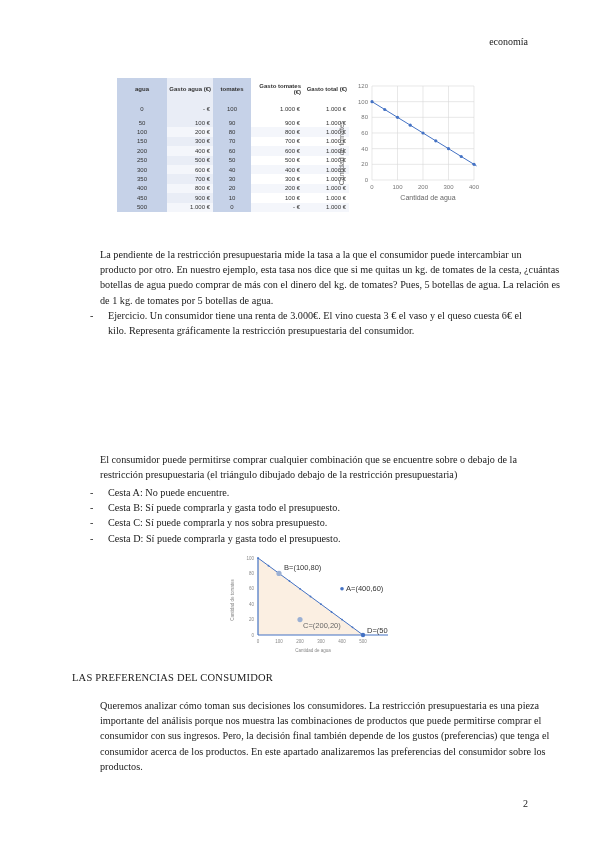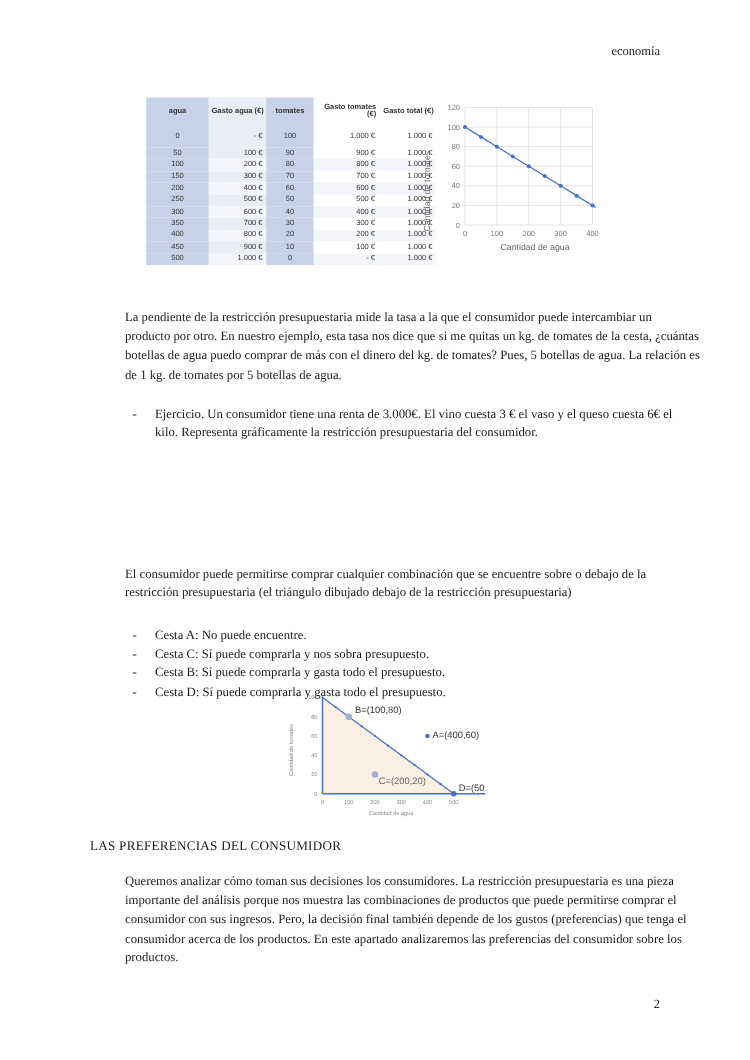--- a/index.html
+++ b/index.html
@@ -12,21 +12,21 @@
   table.bt .c0{width:44px;text-align:center;background:#c6d2e8;}
   table.bt .c1{width:40px;text-align:right;background:#e9edf6;}
   table.bt .c2{width:32px;text-align:center;background:#c6d2e8;}
   table.bt .c3{width:46px;text-align:right;background:#fff;}
   table.bt .c4{width:40px;text-align:right;background:#fff;}
   table.bt tr.alt .c1,table.bt tr.alt .c3,table.bt tr.alt .c4{background:#f4f6fb;}
   table.bt tr.first td{height:18px;}
   .chart1{position:absolute;left:336px;top:78px;}
   .chart2{position:absolute;left:228px;top:550px;}
   p.body{position:absolute;left:88px;width:460px;margin:12px;font-size:10.2px;line-height:15.2px;}
-  ul.dash{position:absolute;left:90px;width:440px;margin:16px;padding:0;list-style:none;font-size:10.2px;line-height:15.2px;}
+  ul.dash{position:absolute;left:90px;width:440px;margin:0;padding:0;list-style:none;font-size:10.2px;line-height:15.2px;}
   ul.dash li{position:relative;padding-left:18px;}
   ul.dash li::before{content:"-";position:absolute;left:0;}
   .h2{position:absolute;left:72px;top:672px;font-size:10.5px;letter-spacing:.2px;}
 </style>
 </head>
 <body>
 
 <div class="hdr">economía</div>
 
 <table class="bt">
@@ -166,22 +166,22 @@
 <p class="body" style="top:235px">La pendiente de la restricción presupuestaria mide la tasa a la que el consumidor puede intercambiar un producto por otro. En nuestro ejemplo, esta tasa nos dice que si me quitas un kg. de tomates de la cesta, ¿cuántas botellas de agua puedo comprar de más con el dinero del kg. de tomates? Pues, 5 botellas de agua. La relación es de 1 kg. de tomates por 5 botellas de agua.</p>
 
 <ul class="dash" style="top:308px">
   <li>Ejercicio. Un consumidor tiene una renta de 3.000€. El vino cuesta 3 € el vaso y el queso cuesta 6€ el kilo. Representa gráficamente la restricción presupuestaria del consumidor.</li>
 </ul>
 
 <p class="body" style="top:440px">El consumidor puede permitirse comprar cualquier combinación que se encuentre sobre o debajo de la restricción presupuestaria (el triángulo dibujado debajo de la restricción presupuestaria)</p>
 
 <ul class="dash" style="top:485px">
   <li>Cesta A: No puede encuentre.</li>
+  <li>Cesta B: Sí puede comprarla y gasta todo el presupuesto.</li>
   <li>Cesta C: Sí puede comprarla y nos sobra presupuesto.</li>
-  <li>Cesta B: Sí puede comprarla y gasta todo el presupuesto.</li>
   <li>Cesta D: Sí puede comprarla y gasta todo el presupuesto.</li>
 </ul>
 
 <svg class="chart2" width="160" height="105" viewBox="0 0 160 105" font-family="Liberation Sans, sans-serif">
   <polygon points="30,8 135,85 30,85" fill="#fbefe2"></polygon>
   <g id="c2grid">
       <text x="26" y="86.5" font-size="4.5" fill="#888" text-anchor="end">0</text>
       <text x="26" y="71.1" font-size="4.5" fill="#888" text-anchor="end">20</text>
       <text x="26" y="55.7" font-size="4.5" fill="#888" text-anchor="end">40</text>
       <text x="26" y="40.3" font-size="4.5" fill="#888" text-anchor="end">60</text>

